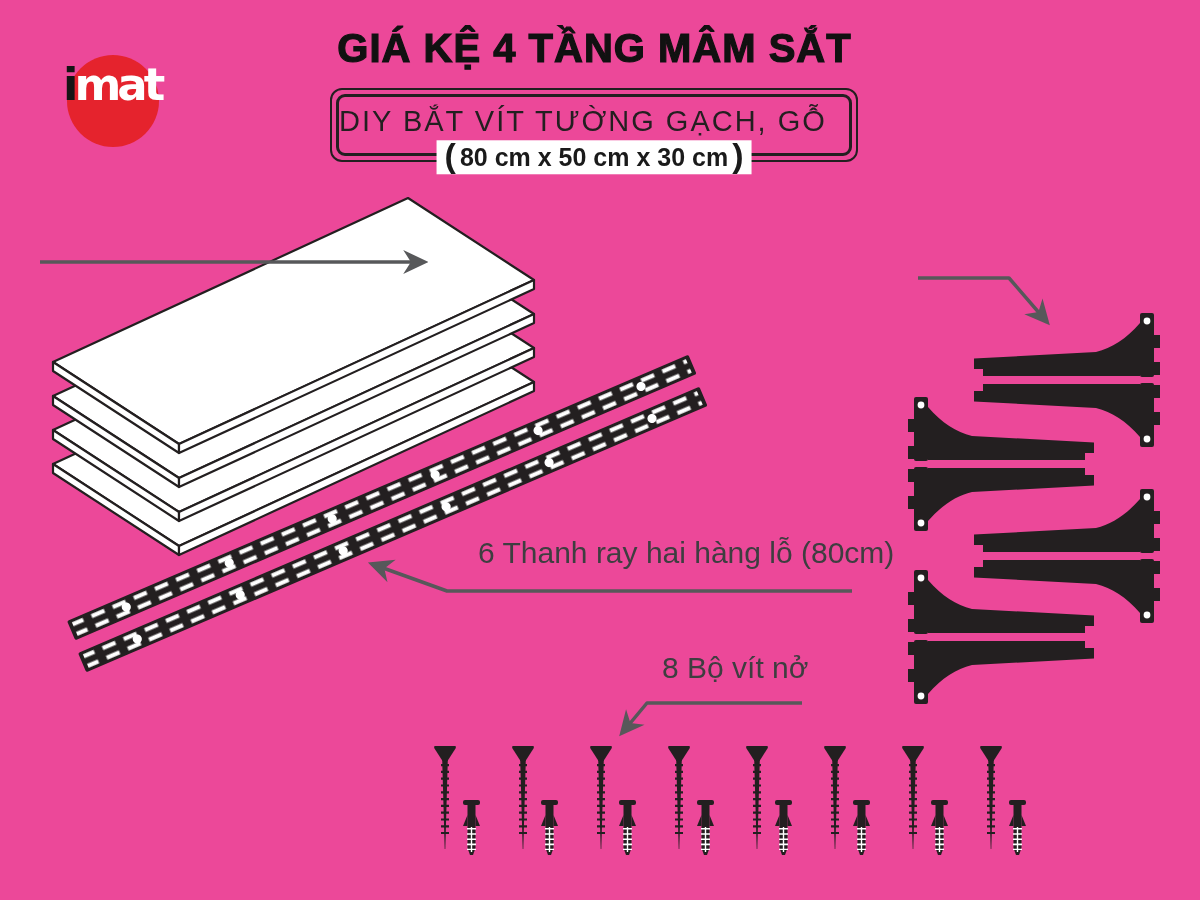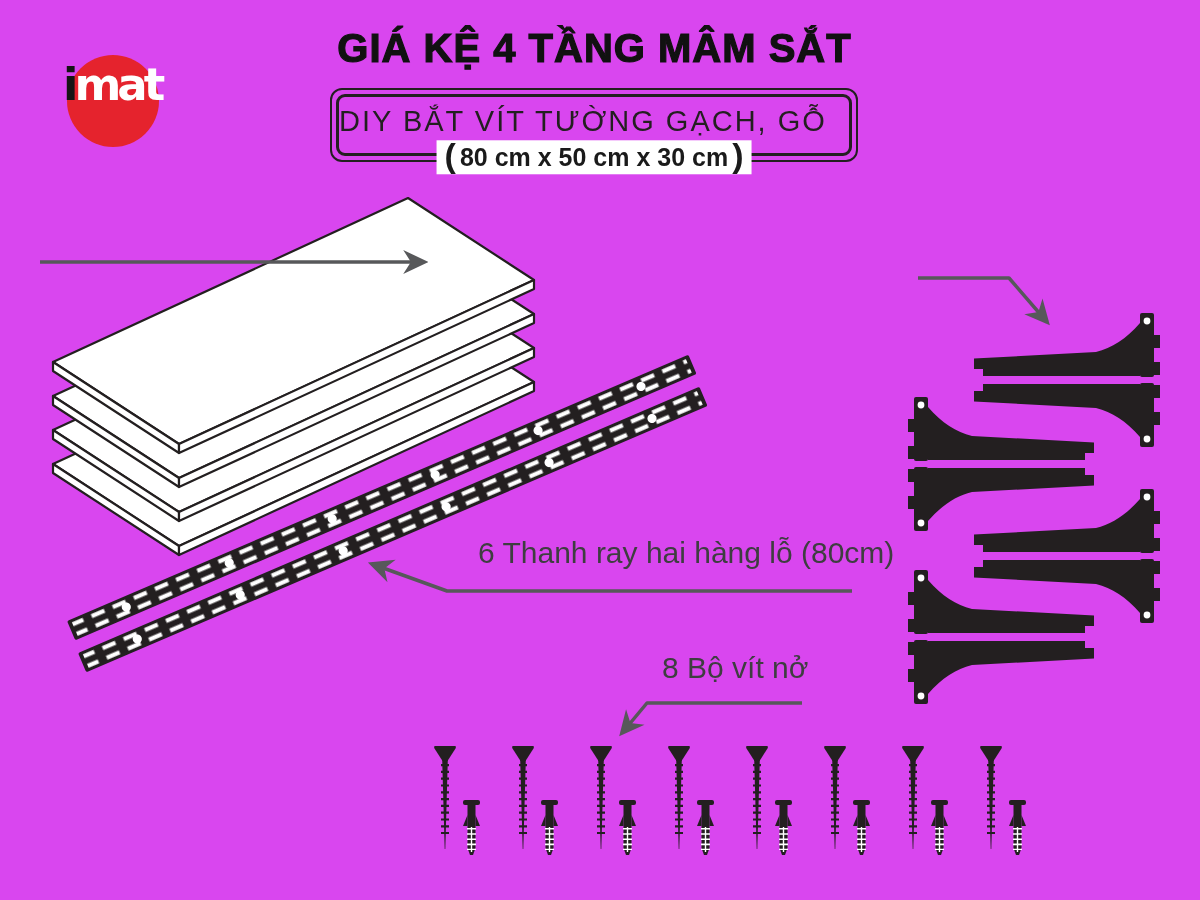--- a/index.html
+++ b/index.html
@@ -1,16 +1,16 @@
 <!DOCTYPE html>
 <html><head>
 <meta charset="utf-8">
 <style>
   html,body{margin:0;padding:0;background:#fff;}
-  .page{position:relative;width:1200px;height:900px;background:#d946ef;overflow:hidden;
+  .page{position:relative;width:1200px;height:900px;background:#ec4899;overflow:hidden;
         font-family:"Liberation Sans","DejaVu Sans",sans-serif;color:#231f20;}
   .diagram{position:absolute;left:0;top:0;}
 
   
   .logo-circle{position:absolute;left:67px;top:55px;width:92px;height:92px;border-radius:50%;}
   .logo-text{position:absolute;left:63px;top:60px;width:120px;
              font-family:"DejaVu Sans",sans-serif;font-weight:bold;font-size:45px;
              letter-spacing:-4px;line-height:1.1;}
   .logo-i{color:#151515;}
   .logo-rest{color:#ffffff;}

